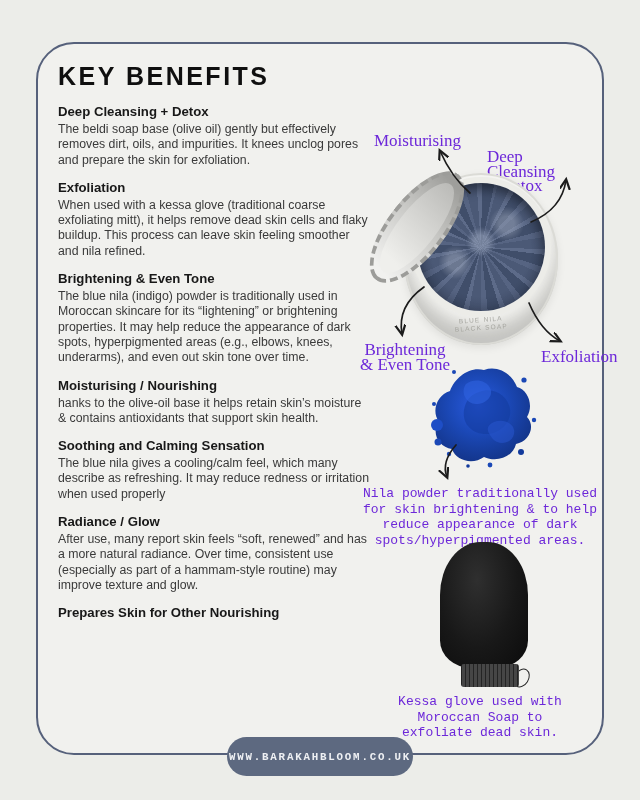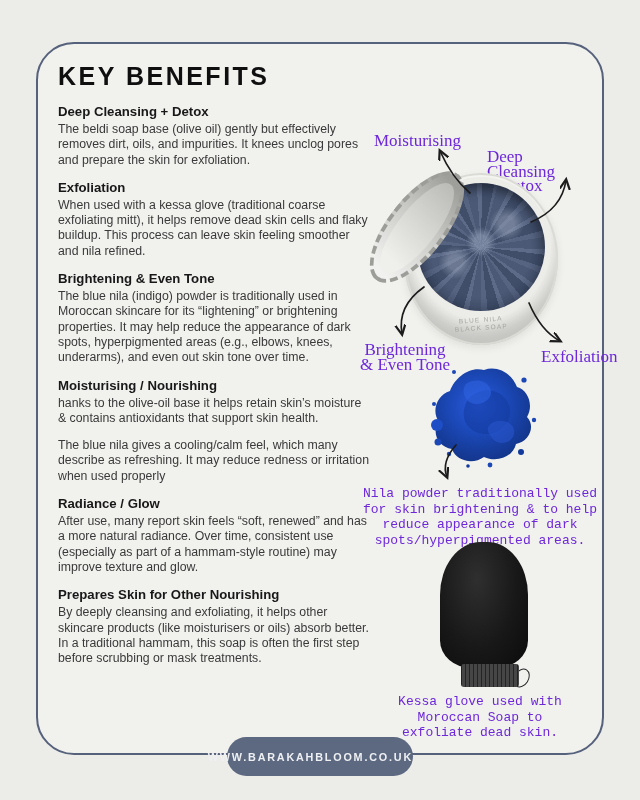--- a/index.html
+++ b/index.html
@@ -118,22 +118,23 @@
   .glove-loop {
     position:absolute; left:514px; top:668px; width:15px; height:20px;
     border:1.6px solid #262626; border-radius:50%;
     transform:rotate(32deg); z-index:1;
   }
 
   
   .pill {
     position:absolute; left:227px; top:737px; width:186px; height:39px;
     border-radius:20px; background:#5d6980;
-    display:flex; align-items:center; justify-content:flex-end;
+    display:flex; align-items:center; justify-content:center;
     z-index:5;
+    font-family:Liberation Mono, monospace;
   }
   .pill span {
     font-size:10.8px; letter-spacing:1.8px; color:#eef0f3; font-weight:bold;
   }
 
   .arrows { position:absolute; left:0; top:0; z-index:4; pointer-events:none; }
 </style>
 </head>
 <body>
 
@@ -154,29 +155,29 @@
     </div>
     <div class="section">
       <h3>Brightening &amp; Even Tone</h3>
       <p>The blue nila (indigo) powder is traditionally used in Moroccan skincare for its “lightening” or brightening properties. It may help reduce the appearance of dark spots, hyperpigmented areas (e.g., elbows, knees, underarms), and even out skin tone over time.</p>
     </div>
     <div class="section">
       <h3>Moisturising / Nourishing</h3>
       <p>hanks to the olive-oil base it helps retain skin’s moisture &amp; contains antioxidants that support skin health.</p>
     </div>
     <div class="section">
+      <h3>Soothing and Calming Sensation</h3>
       <p>The blue nila gives a cooling/calm feel, which many describe as refreshing. It may reduce redness or irritation when used properly</p>
     </div>
     <div class="section">
       <h3>Radiance / Glow</h3>
       <p>After use, many report skin feels “soft, renewed” and has a more natural radiance. Over time, consistent use (especially as part of a hammam-style routine) may improve texture and glow.</p>
     </div>
     <div class="section">
       <h3>Prepares Skin for Other Nourishing</h3>
-      <p>By deeply cleansing and exfoliating, it helps other skincare products (like moisturisers or oils) absorb better. In a traditional hammam, this soap is often the first step before scrubbing or mask treatments.</p>
     </div>
   </div>
 
   <div class="ann ann-moist">Moisturising</div>
   <div class="ann ann-deep">Deep Cleansing + Detox</div>
   <div class="ann ann-bright">Brightening &amp; Even Tone</div>
   <div class="ann ann-exfo">Exfoliation</div>
 
   <div class="jar">
     <div class="soap"></div>

